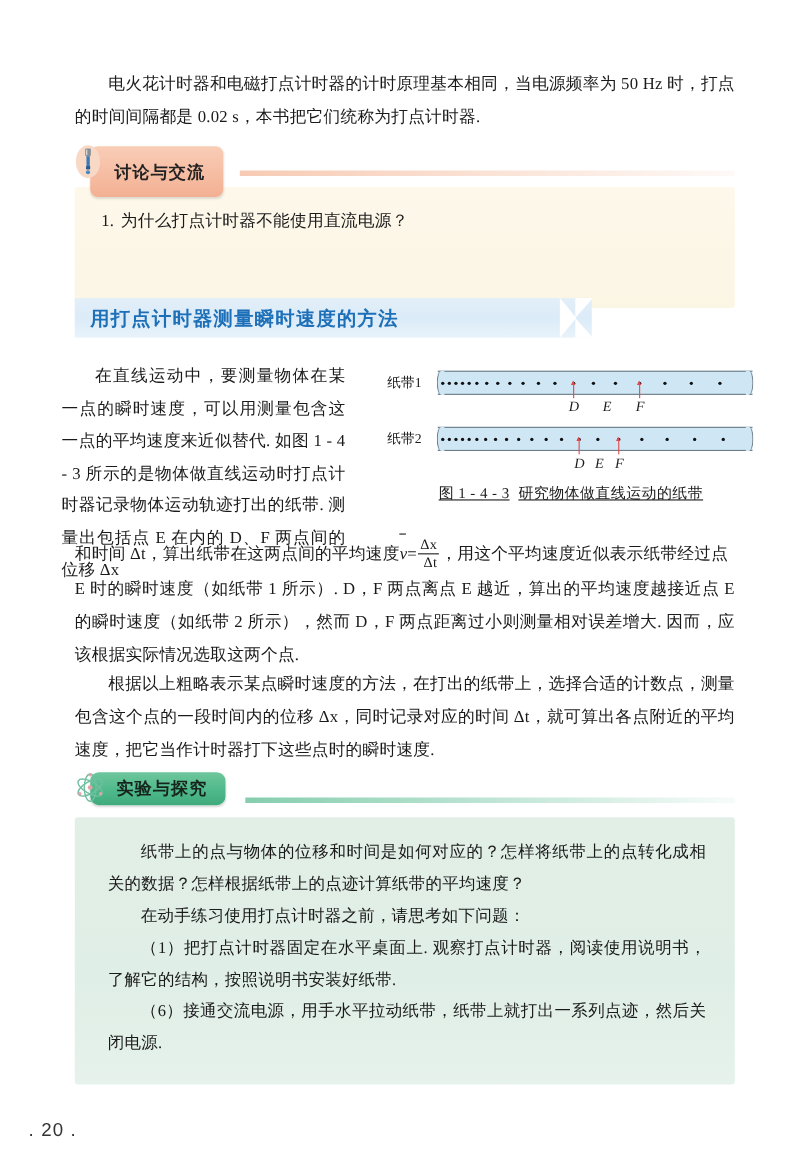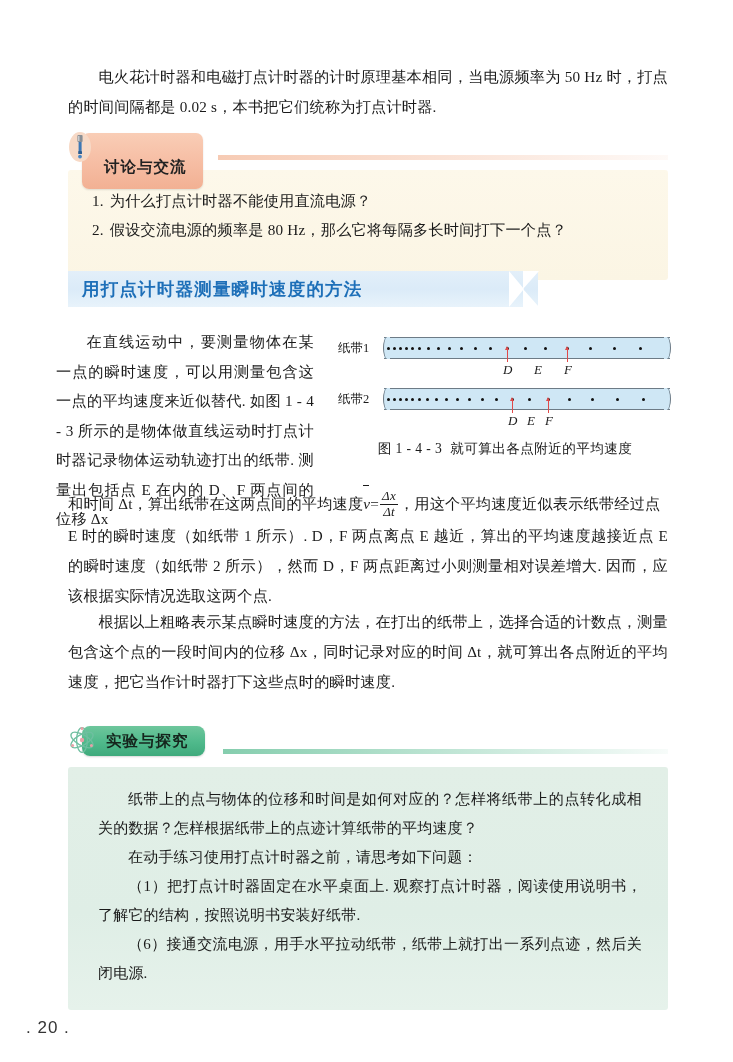--- a/index.html
+++ b/index.html
@@ -60,21 +60,21 @@
     top: -2px;
     width: 26px;
     height: 32px;
     z-index: 3;
   }
   .tag-pill-orange {
     position: absolute;
     left: 14px;
     top: 0px;
     height: 44px;
-    padding: 12px 16px 0 22px;
+    padding: 2px 16px 0 22px;
     border-radius: 7px;
     background: linear-gradient(180deg,#f9cdb6 0%, #f6bda3 55%, #f2b093 100%);
     box-shadow: 0 1px 2px rgba(0,0,0,0.12);
     display: flex;
     align-items: center;
     z-index: 2;
   }
   .tag-text {
     font-family: "Liberation Sans", sans-serif;
     font-weight: bold;
@@ -157,23 +157,24 @@
     position: absolute;
     left: 56px;
     top: 327px;
     width: 258px;
   }
   #wrap-left .para { line-height: 29.5px; }
 
   
   #figure {
     position: absolute;
-    left: 338px;
+    left: 352px;
     top: 335px;
     width: 334px;
+    text-decoration: underline;
   }
   .tape-row {
     position: relative;
     height: 46px;
   }
   .tape-label {
     position: absolute;
     left: 0;
     top: 5px;
     font-size: 12.5px;
@@ -255,22 +256,21 @@
   
   #body-after {
     position: absolute;
     left: 68px;
     top: 487px;
     width: 600px;
   }
   .frac {
     display: inline-block;
     vertical-align: middle;
-    text-align: center;
-    font-style: italic;
+    text-align: right;
     font-size: 13px;
     line-height: 1.12;
     position: relative;
     top: -1px;
     margin: 0 1px;
   }
   .frac .nu { display: block; padding: 0 2px; border-bottom: 1px solid #1a1a1a; }
   .frac .de { display: block; padding: 0 2px; }
   .vbar { position: relative; display: inline-block; font-style: italic; }
   .vbar::after {
@@ -286,21 +286,20 @@
     top: 607px;
     width: 600px;
   }
 
   
   #exp-block {
     position: absolute;
     left: 68px;
     top: 702px;
     width: 600px;
-    margin-top: 24px;
   }
   .tag-pill-green {
     position: absolute;
     left: 14px;
     top: 0px;
     height: 30px;
     padding: 0 16px 0 24px;
     border-radius: 8px;
     background: linear-gradient(180deg,#6ec69c 0%, #4fb98b 55%, #3faa7c 100%);
     box-shadow: 0 1px 2px rgba(0,0,0,0.16);
@@ -363,23 +362,20 @@
           <circle cx="12" cy="25.6" r="1.9" fill="#4a87c4"></circle>
         </svg>
       </span>
       <div class="tag-pill-orange">
         <span class="tag-text">讨论与交流</span>
       </div>
     </div>
     <div id="discuss-body">
       <div class="q-line">
         <span class="q-no">1.</span><span>为什么打点计时器不能使用直流电源？</span>
-      </div>
-      <div class="q-line">
-        <span class="q-no">2.</span><span>假设交流电源的频率是 80 Hz，那么它将每隔多长时间打下一个点？</span>
       </div>
     </div>
   </div>
 
   <div id="section-heading">
     <div class="blue-band"></div>
     <div class="blue-notch2"></div>
     <div class="blue-notch"></div>
     <div id="section-heading-text">用打点计时器测量瞬时速度的方法</div>
   </div>
@@ -447,21 +443,21 @@
         <span class="dot" style="left:281px"></span>
       </div>
       <span class="marker" style="left:174px"></span>
       <span class="marker" style="left:210px"></span>
       <span class="deflabel" style="left:170px">D</span>
       <span class="deflabel" style="left:189px">E</span>
       <span class="deflabel" style="left:207px">F</span>
     </div>
 
     <div id="fig-caption">
-      <span class="capnum">图 1 - 4 - 3</span><span>就可算出各点附近的平均速度</span>
+      <span class="capnum">图 1 - 4 - 3</span><span>研究物体做直线运动的纸带</span>
     </div>
   </div>
 
   <div id="body-after">
     <div class="para" style="line-height:34px;">
       <span>和时间 Δt，算出纸带在这两点间的平均速度</span><span class="vbar mi">v</span><span class="num">=</span><span class="frac"><span class="nu">Δx</span><span class="de">Δt</span></span><span>，用这个平均速度近似表示纸带经过点</span>
     </div>
     <div class="para">E 时的瞬时速度（如纸带 1 所示）. D，F 两点离点 E 越近，算出的平均速度越接近点 E 的瞬时速度（如纸带 2 所示），然而 D，F 两点距离过小则测量相对误差增大. 因而，应该根据实际情况选取这两个点.</div>
   </div>
 

